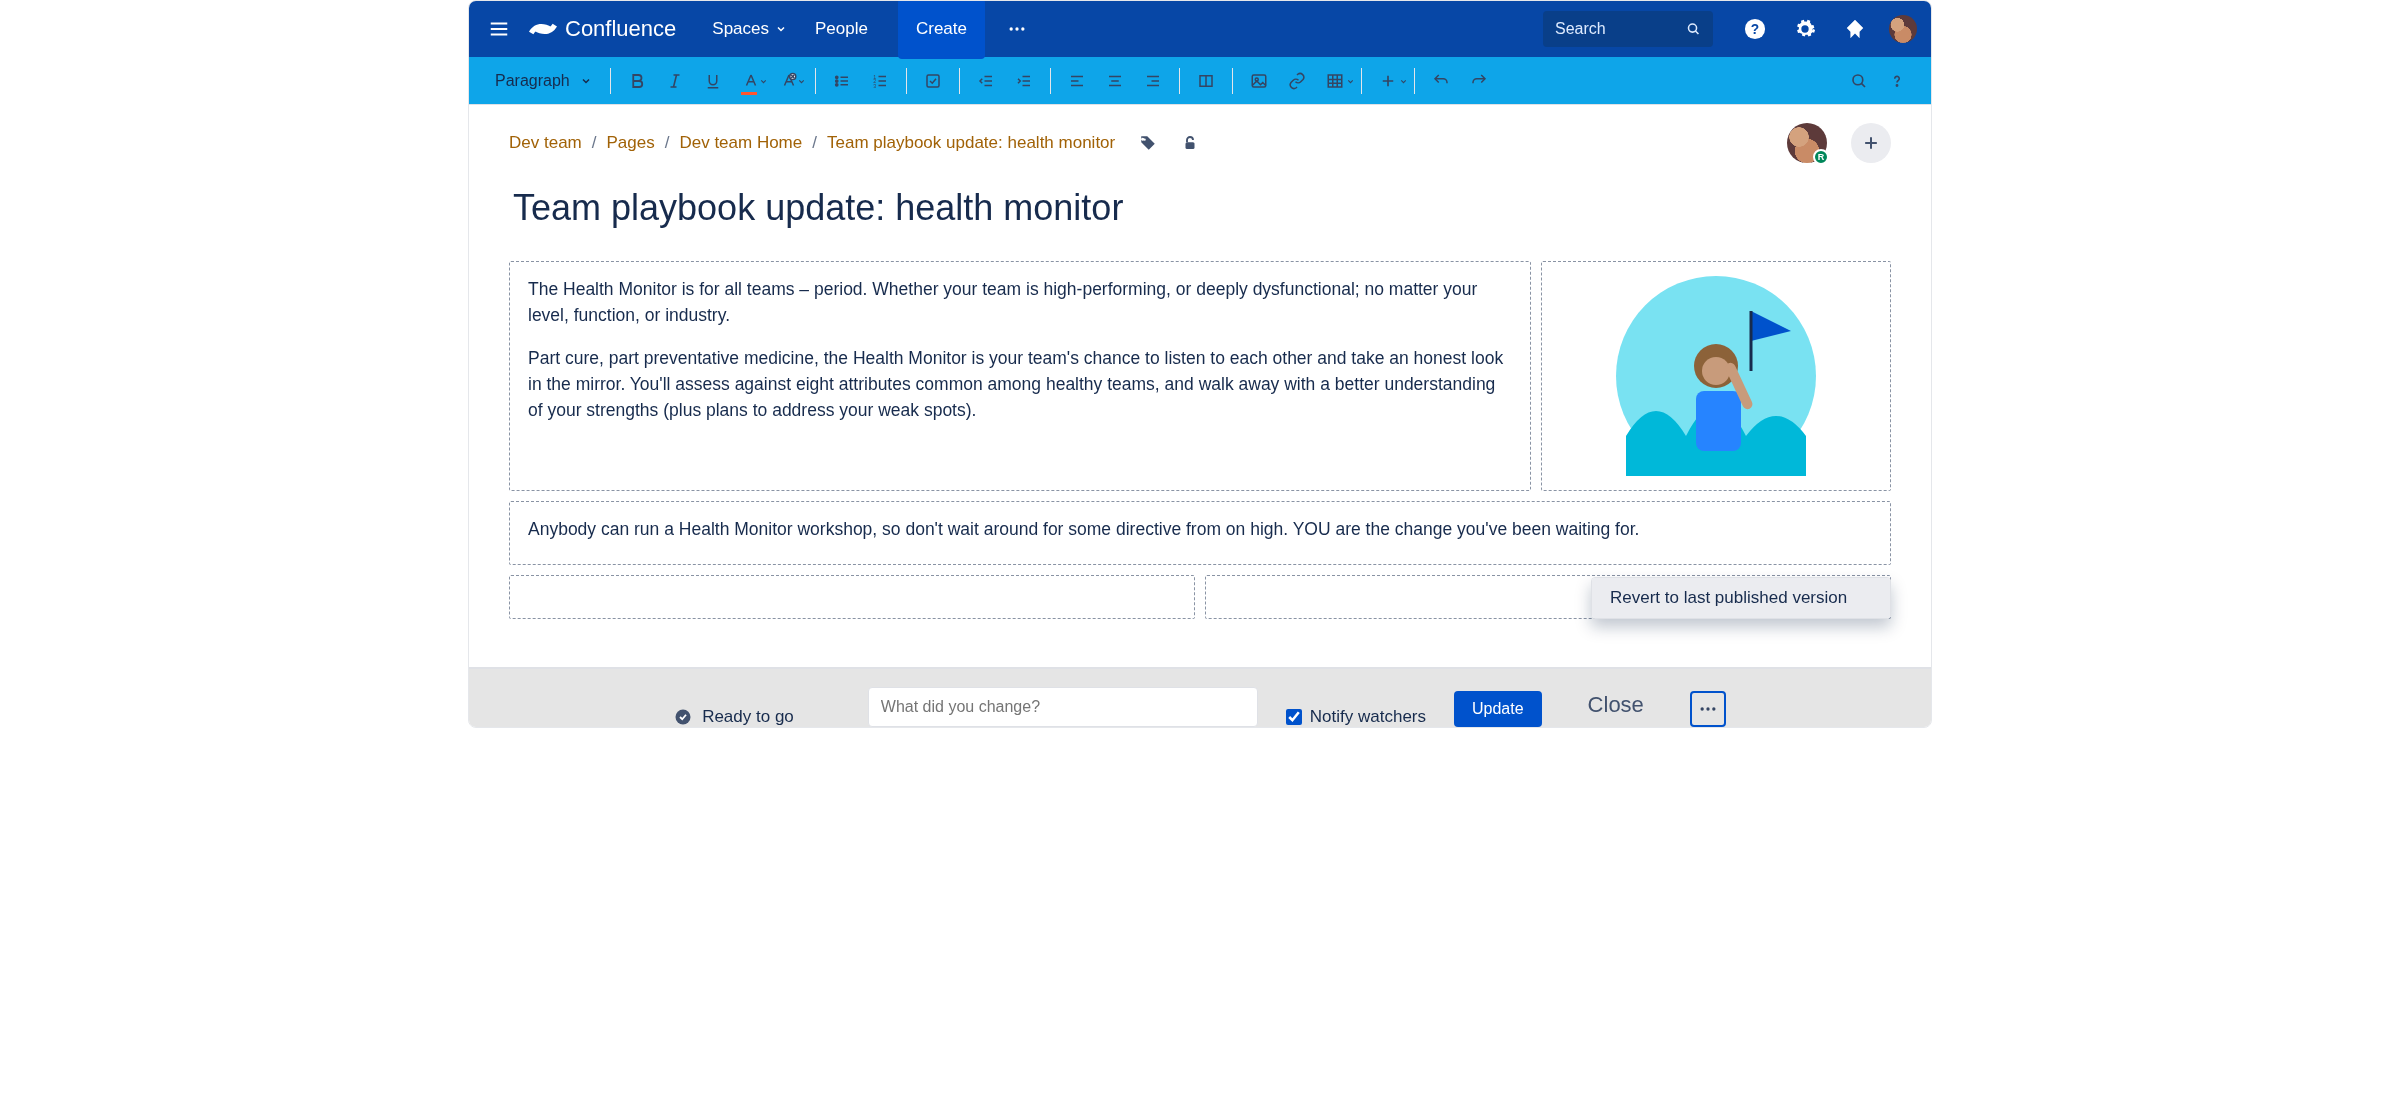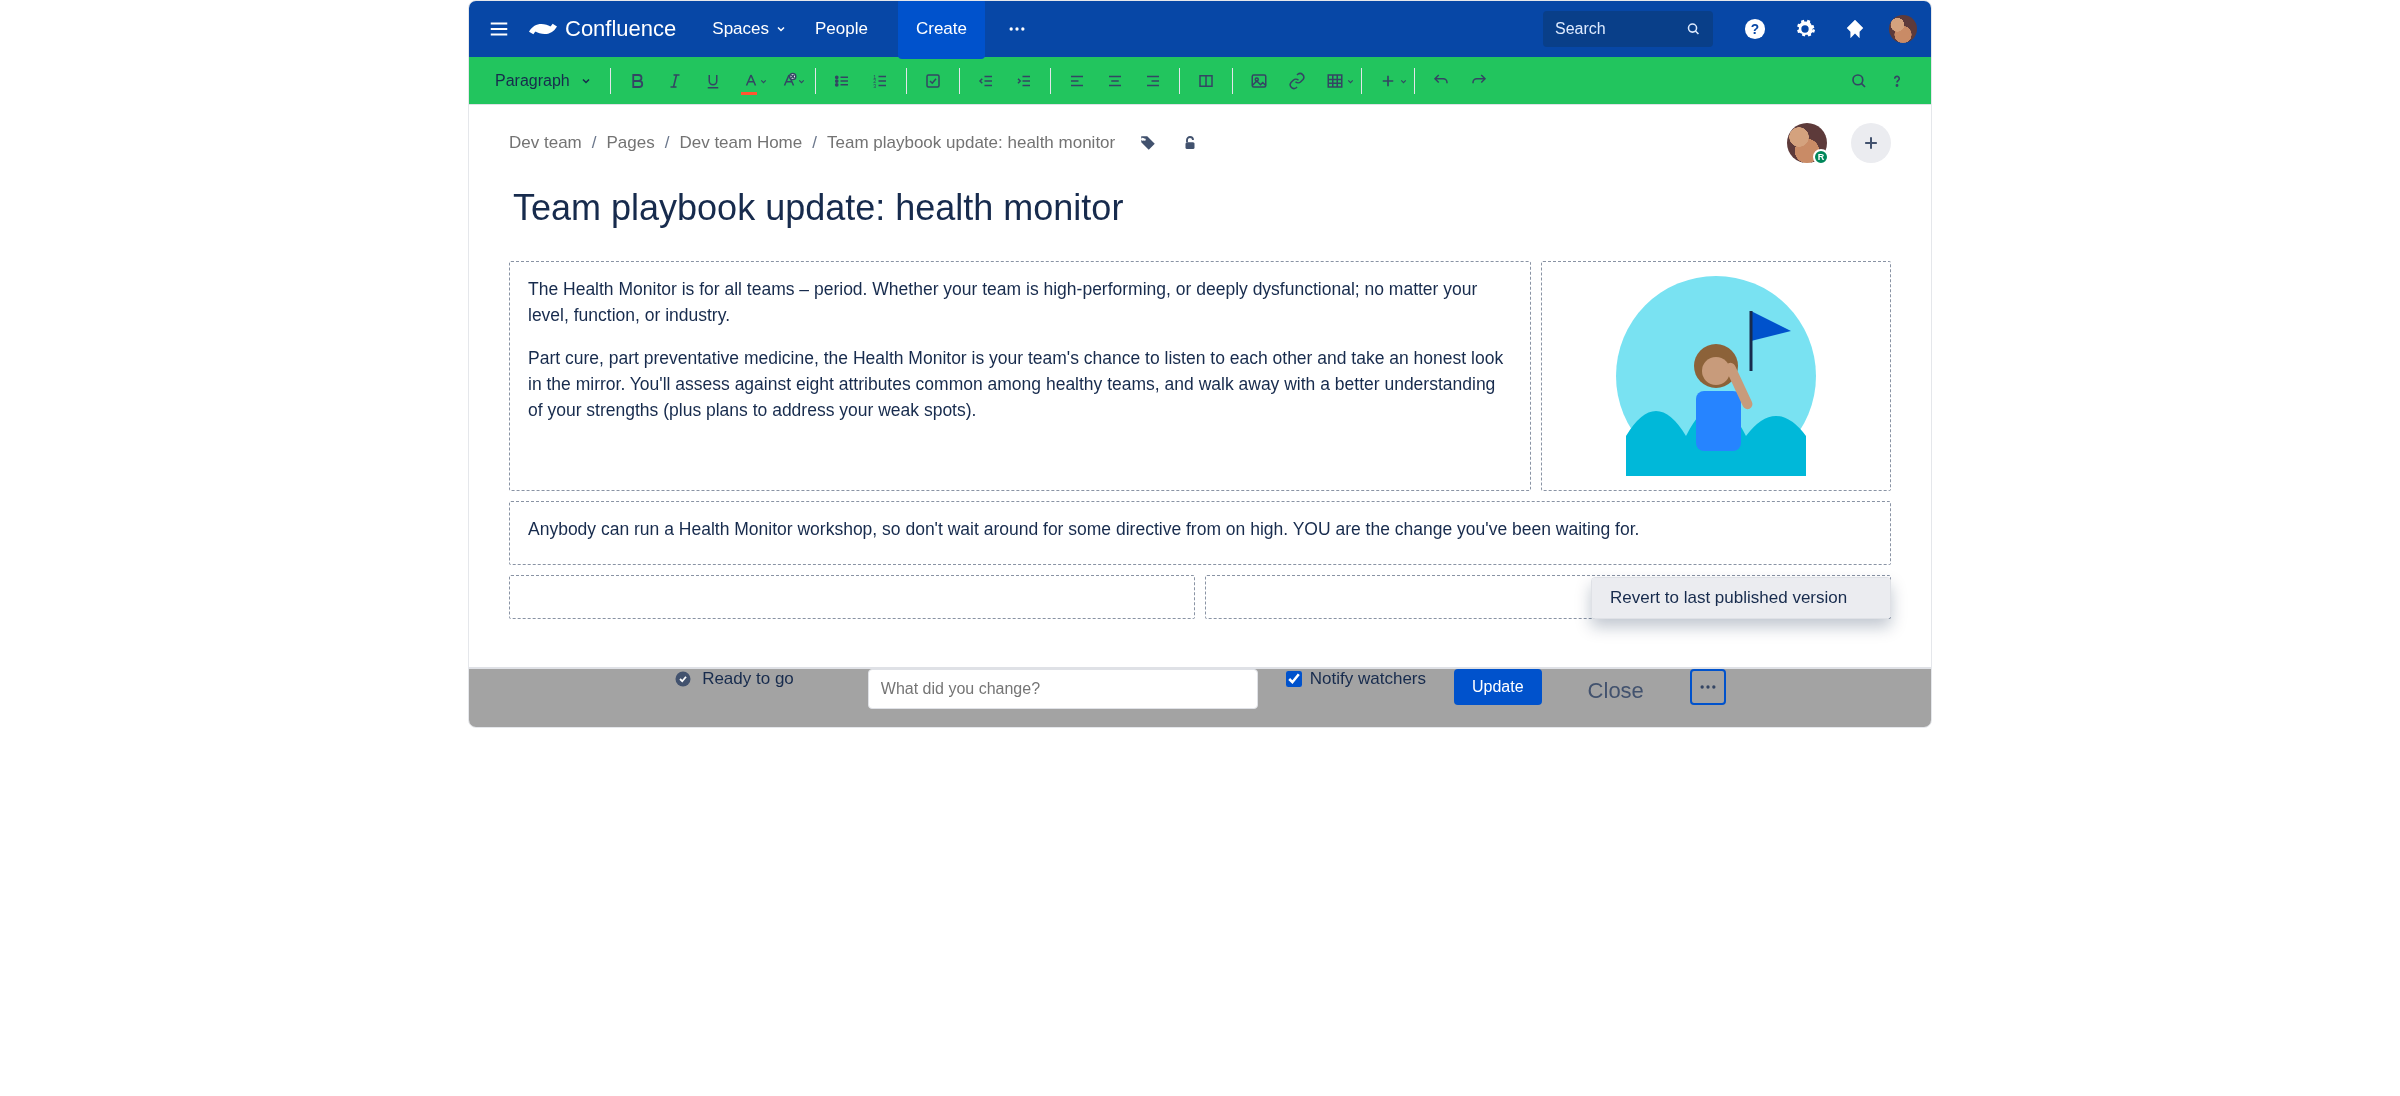--- a/index.html
+++ b/index.html
@@ -16,31 +16,31 @@
   .create-btn { background: #0052CC; color: #fff; padding: 20px 18px; border-radius: 4px; font-size: 17px; font-weight: 500; cursor: pointer; margin-left: 12px; }
   .more-btn { width: 36px; height: 36px; border-radius: 4px; display: inline-flex; align-items: center; justify-content: center; cursor: pointer; margin-left: 6px; }
   .nav-spacer { flex: 1; }
   .search-wrap { background: #093f89; height: 36px; width: 170px; border-radius: 4px; display: flex; align-items: center; padding: 0 12px; gap: 10px; }
   .search-input { background: transparent; border: none; outline: none; color: #DEEBFF; font-size: 16px; width: 100%; }
   .search-input::placeholder { color: #DEEBFF; }
   .right-icons { display: flex; align-items: center; gap: 18px; margin-left: 18px; }
   .avatar-img { width: 28px; height: 28px; border-radius: 50%; background: #5d3a3a; background-image: radial-gradient(circle at 30% 35%, #d4a27e 25%, transparent 26%), radial-gradient(circle at 50% 70%, #c98b66 35%, transparent 36%); }
   
   
-  .toolbar { height: 48px; border-bottom: 1px solid #DFE1E6; display: flex; align-items: center; padding: 0 16px; gap: 2px; background: #22c55e; }
+  .toolbar { height: 48px; border-bottom: 1px solid #DFE1E6; display: flex; align-items: center; padding: 0 16px; gap: 2px; background: #0ea5e9; }
   .tb-divider { width: 1px; height: 26px; background: #E3E5EA; margin: 0 6px; }
   .tb-btn { width: 36px; height: 36px; display: inline-flex; align-items: center; justify-content: center; cursor: pointer; border-radius: 3px; color: #344563; }
   .paragraph-sel { display: inline-flex; align-items: center; gap: 10px; padding: 6px 10px; font-size: 16px; cursor: pointer; color: #172B4D; }
   .tb-spacer { flex: 1; }
   
   
   .page { padding: 18px 40px 0 40px; position: relative; }
   .bc-row { display: flex; align-items: center; gap: 10px; }
   .crumbs { display: flex; align-items: center; gap: 10px; font-size: 17px; }
-  .crumb { color: #737373; cursor: pointer; }
+  .crumb { color: #a16207; cursor: pointer; }
   .crumb-sep { color: #6B778C; }
   .bc-tag-icon { color: #42526E; margin-left: 14px; cursor: pointer; }
   .bc-spacer { flex: 1; }
   .collab-avatar { position: relative; width: 40px; height: 40px; border-radius: 50%; background: #5d3a3a; background-image: radial-gradient(circle at 30% 35%, #d4a27e 25%, transparent 26%), radial-gradient(circle at 50% 70%, #c98b66 35%, transparent 36%); }
   .presence-dot { position: absolute; bottom: -2px; right: -2px; width: 16px; height: 16px; border-radius: 50%; background: #00875A; border: 2px solid #fff; display: flex; align-items: center; justify-content: center; font-size: 9px; color: #fff; font-weight: 700; }
   .add-people { width: 40px; height: 40px; border-radius: 50%; background: #EBECF0; display: flex; align-items: center; justify-content: center; margin-left: 14px; cursor: pointer; color: #42526E; font-size: 22px; }
   
   .page-title { font-size: 36px; font-weight: 500; color: #172B4D; margin: 24px 0 32px 0; padding-left: 4px; }
   
   .layout { display: flex; flex-direction: column; gap: 10px; }
@@ -54,21 +54,21 @@
   .row3 .cell { height: 44px; }
   
   .illus { width: 200px; height: 200px; }
   
   
   .action-menu { position: absolute; right: 40px; bottom: 0; width: 300px; background: #fff; border: 1px solid #DFE1E6; border-radius: 4px; box-shadow: 0 8px 16px rgba(9,30,66,.25); overflow: hidden; }
   .menu-item { padding: 10px 18px; font-size: 17px; color: #172B4D; cursor: pointer; }
   .menu-item:hover, .menu-item.hover { background: #EBECF0; }
   
   
-  .footer { height: 60px; border-top: 2px solid #DFE1E6; display: flex; align-items: flex-start; justify-content: center; gap: 28px; padding: 0 20px; margin-top: 48px; background: #a3a3a3; }
+  .footer { height: 60px; border-top: 2px solid #DFE1E6; display: flex; align-items: flex-end; justify-content: center; gap: 28px; padding: 0 20px; margin-top: 48px; background: #e5e5e5; }
   .footer-left { display: flex; align-items: center; gap: 10px; }
   .ready-icon { color: #42526E; }
   .ready-text { font-size: 17px; color: #172B4D; }
   .change-input { width: 390px; height: 40px; border: 1px solid #DFE1E6; border-radius: 4px; padding: 0 12px; font-size: 16px; outline: none; margin-left: 46px; }
   .notify-wrap { display: inline-flex; align-items: center; gap: 8px; font-size: 17px; color: #172B4D; }
   .notify-wrap input { width: 16px; height: 16px; accent-color: #0052CC; }
   .update-btn { background: #0052CC; color: #fff; border: none; padding: 9px 18px; border-radius: 4px; font-size: 16px; font-weight: 500; cursor: pointer; }
   .close-btn { background: transparent; border: none; padding: 9px 18px; font-size: 22px; color: #42526E; cursor: pointer; }
   .footer-more { width: 36px; height: 36px; border: 2px solid #0052CC; border-radius: 4px; display: inline-flex; align-items: center; justify-content: center; cursor: pointer; color: #344563; }
   

